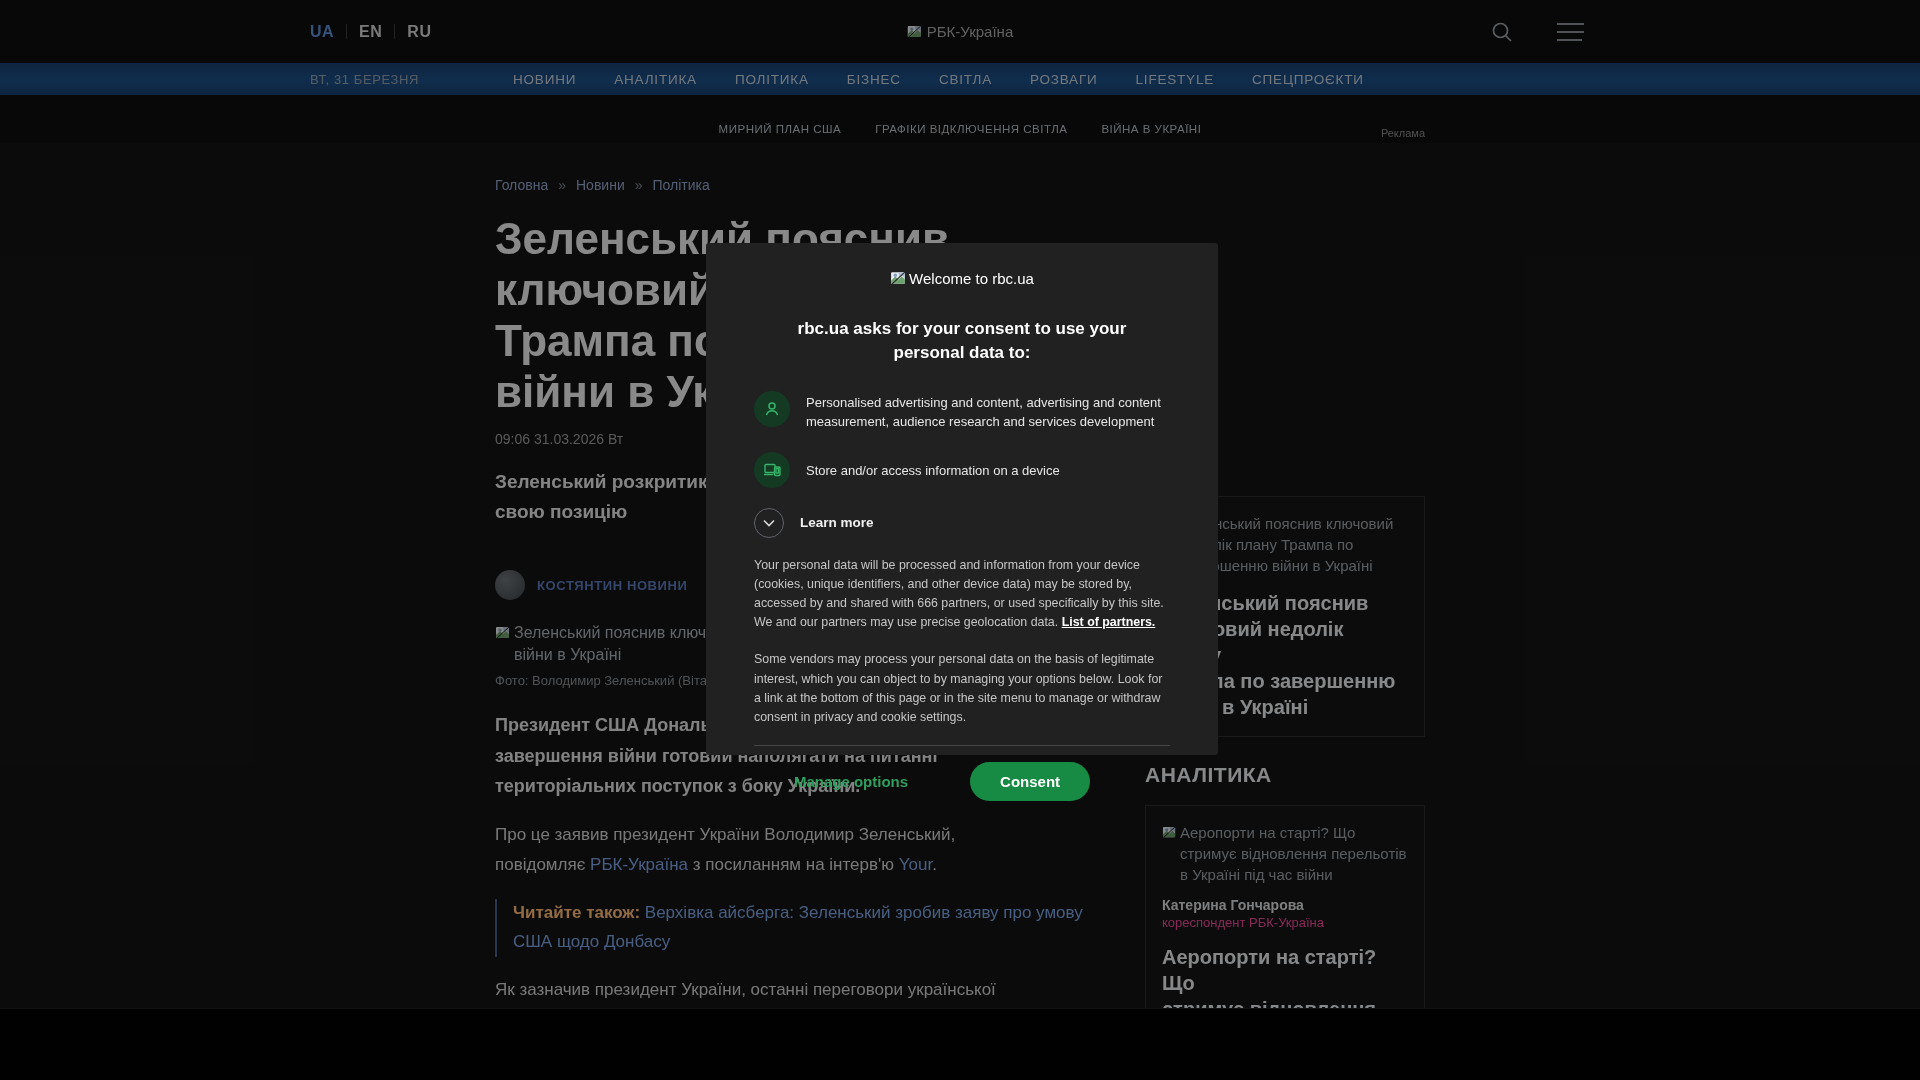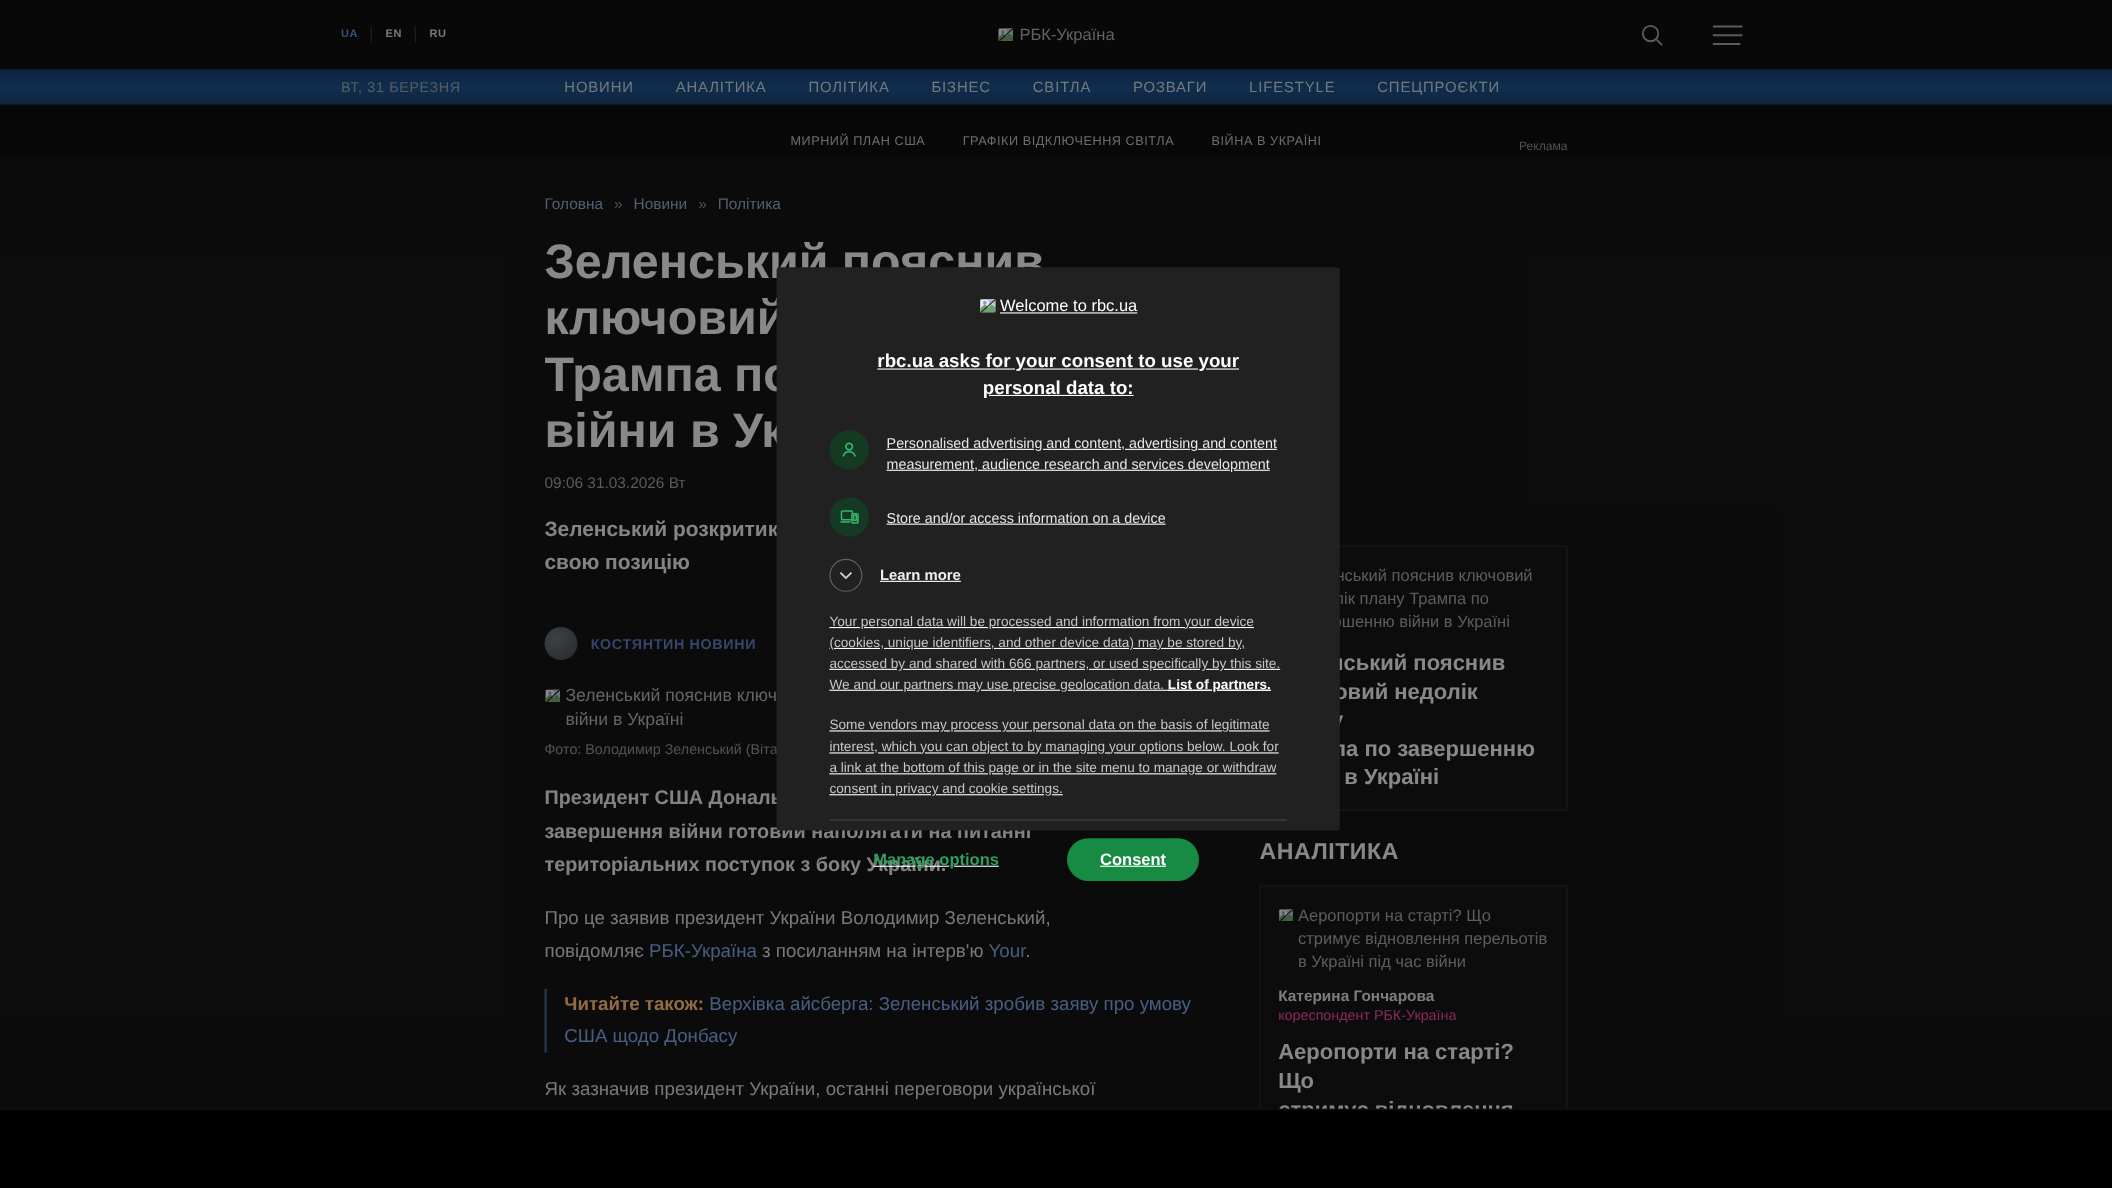--- a/index.html
+++ b/index.html
@@ -2,21 +2,21 @@
 <html><head>
 <meta charset="utf-8">
 <style>
   * { margin:0; padding:0; box-sizing:border-box; }
   html,body { width:1920px; height:1080px; overflow:hidden; }
   body { background:#141414; font-family:"Liberation Sans", sans-serif; position:relative; }
 
   
   .site-header { height:63px; background:#0e0e0f; display:flex; align-items:center; position:relative; }
   .lang-switcher { position:absolute; left:310px; top:0; height:63px; display:flex; align-items:center; gap:12px; }
-  .lang { font-size:10px; font-weight:700; color:#d2d2d2; letter-spacing:.5px; cursor:pointer; }
+  .lang { font-size:16px; font-weight:700; color:#d2d2d2; letter-spacing:.5px; cursor:pointer; }
   .lang.active { color:#5b8fd6; }
   .lang-sep { width:1px; height:15px; background:#3c3c3c; }
   .logo { position:absolute; left:50%; top:0; transform:translateX(-50%); height:63px; display:flex; align-items:center; gap:4px; color:#a8a8a8; font-size:15px; }
   .header-actions { position:absolute; right:335px; top:0; height:63px; display:flex; align-items:center; gap:42px; }
 
   
   .mainnav { height:32px; background:linear-gradient(180deg,#173f6c 0%, #1d4f86 55%, #173f6c 100%); display:flex; align-items:center; position:relative; }
   .nav-date { position:absolute; left:310px; color:#93a0ad; font-size:13px; letter-spacing:.6px; }
   .nav-items { position:absolute; left:513px; display:flex; gap:38px; }
   .nav-item { color:#c6cfd8; font-size:13.5px; font-weight:400; letter-spacing:.8px; cursor:pointer; white-space:nowrap; }
@@ -63,21 +63,21 @@
   .side-author { margin-top:12px; color:#d7d9dc; font-size:14px; font-weight:700; }
   .side-author-role { margin-top:2px; color:#ec4899; font-size:13px; }
 
   
   .bottom-band { position:absolute; left:0; top:1008px; width:1920px; height:72px; background:#020202; border-top:1px solid #1e1e1e; z-index:20; }
 
   
   .dim-overlay { position:absolute; inset:0; background:rgba(0,0,0,0.42); z-index:40; }
 
   
-  .consent-modal { position:absolute; left:706px; top:243px; width:512px; height:512px; background:#212122; border-radius:3px; z-index:50; color:#fff;text-decoration:underline; }
+  .consent-modal { position:absolute; left:706px; top:243px; width:512px; height:512px; background:#212122; border-radius:3px; z-index:50; color:#fff; }
   .cm-welcome { margin-top:26px; display:flex; justify-content:center; align-items:center; gap:2px; font-size:15px; color:#ffffff; }
   .cm-heading { margin:30px auto 0; max-width:360px; text-align:center; font-size:17px; font-weight:700; line-height:1.4; color:#ffffff; }
   .cm-purposes { margin:26px 48px 0; }
   .cm-purpose { display:flex; align-items:flex-start; gap:16px; margin-bottom:20px; }
   .cm-ico { width:36px; height:36px; min-width:36px; border-radius:50%; background:#143a24; display:flex; align-items:center; justify-content:center; }
   .cm-purpose-text { font-size:13px; line-height:1.5; color:#e6e6e6; padding-top:2px; }
   .cm-learnmore { display:flex; align-items:center; gap:16px; margin:2px 48px 0; cursor:pointer; }
   .cm-chevron-circle { width:30px; height:30px; min-width:30px; border-radius:50%; border:1px solid #5f6368; display:flex; align-items:center; justify-content:center; }
   .cm-learn-label { font-size:13.5px; font-weight:700; color:#f0f0f0; }
   .cm-para { margin:18px 48px 0; font-size:12.4px; line-height:1.55; color:#c6c6c6; }

